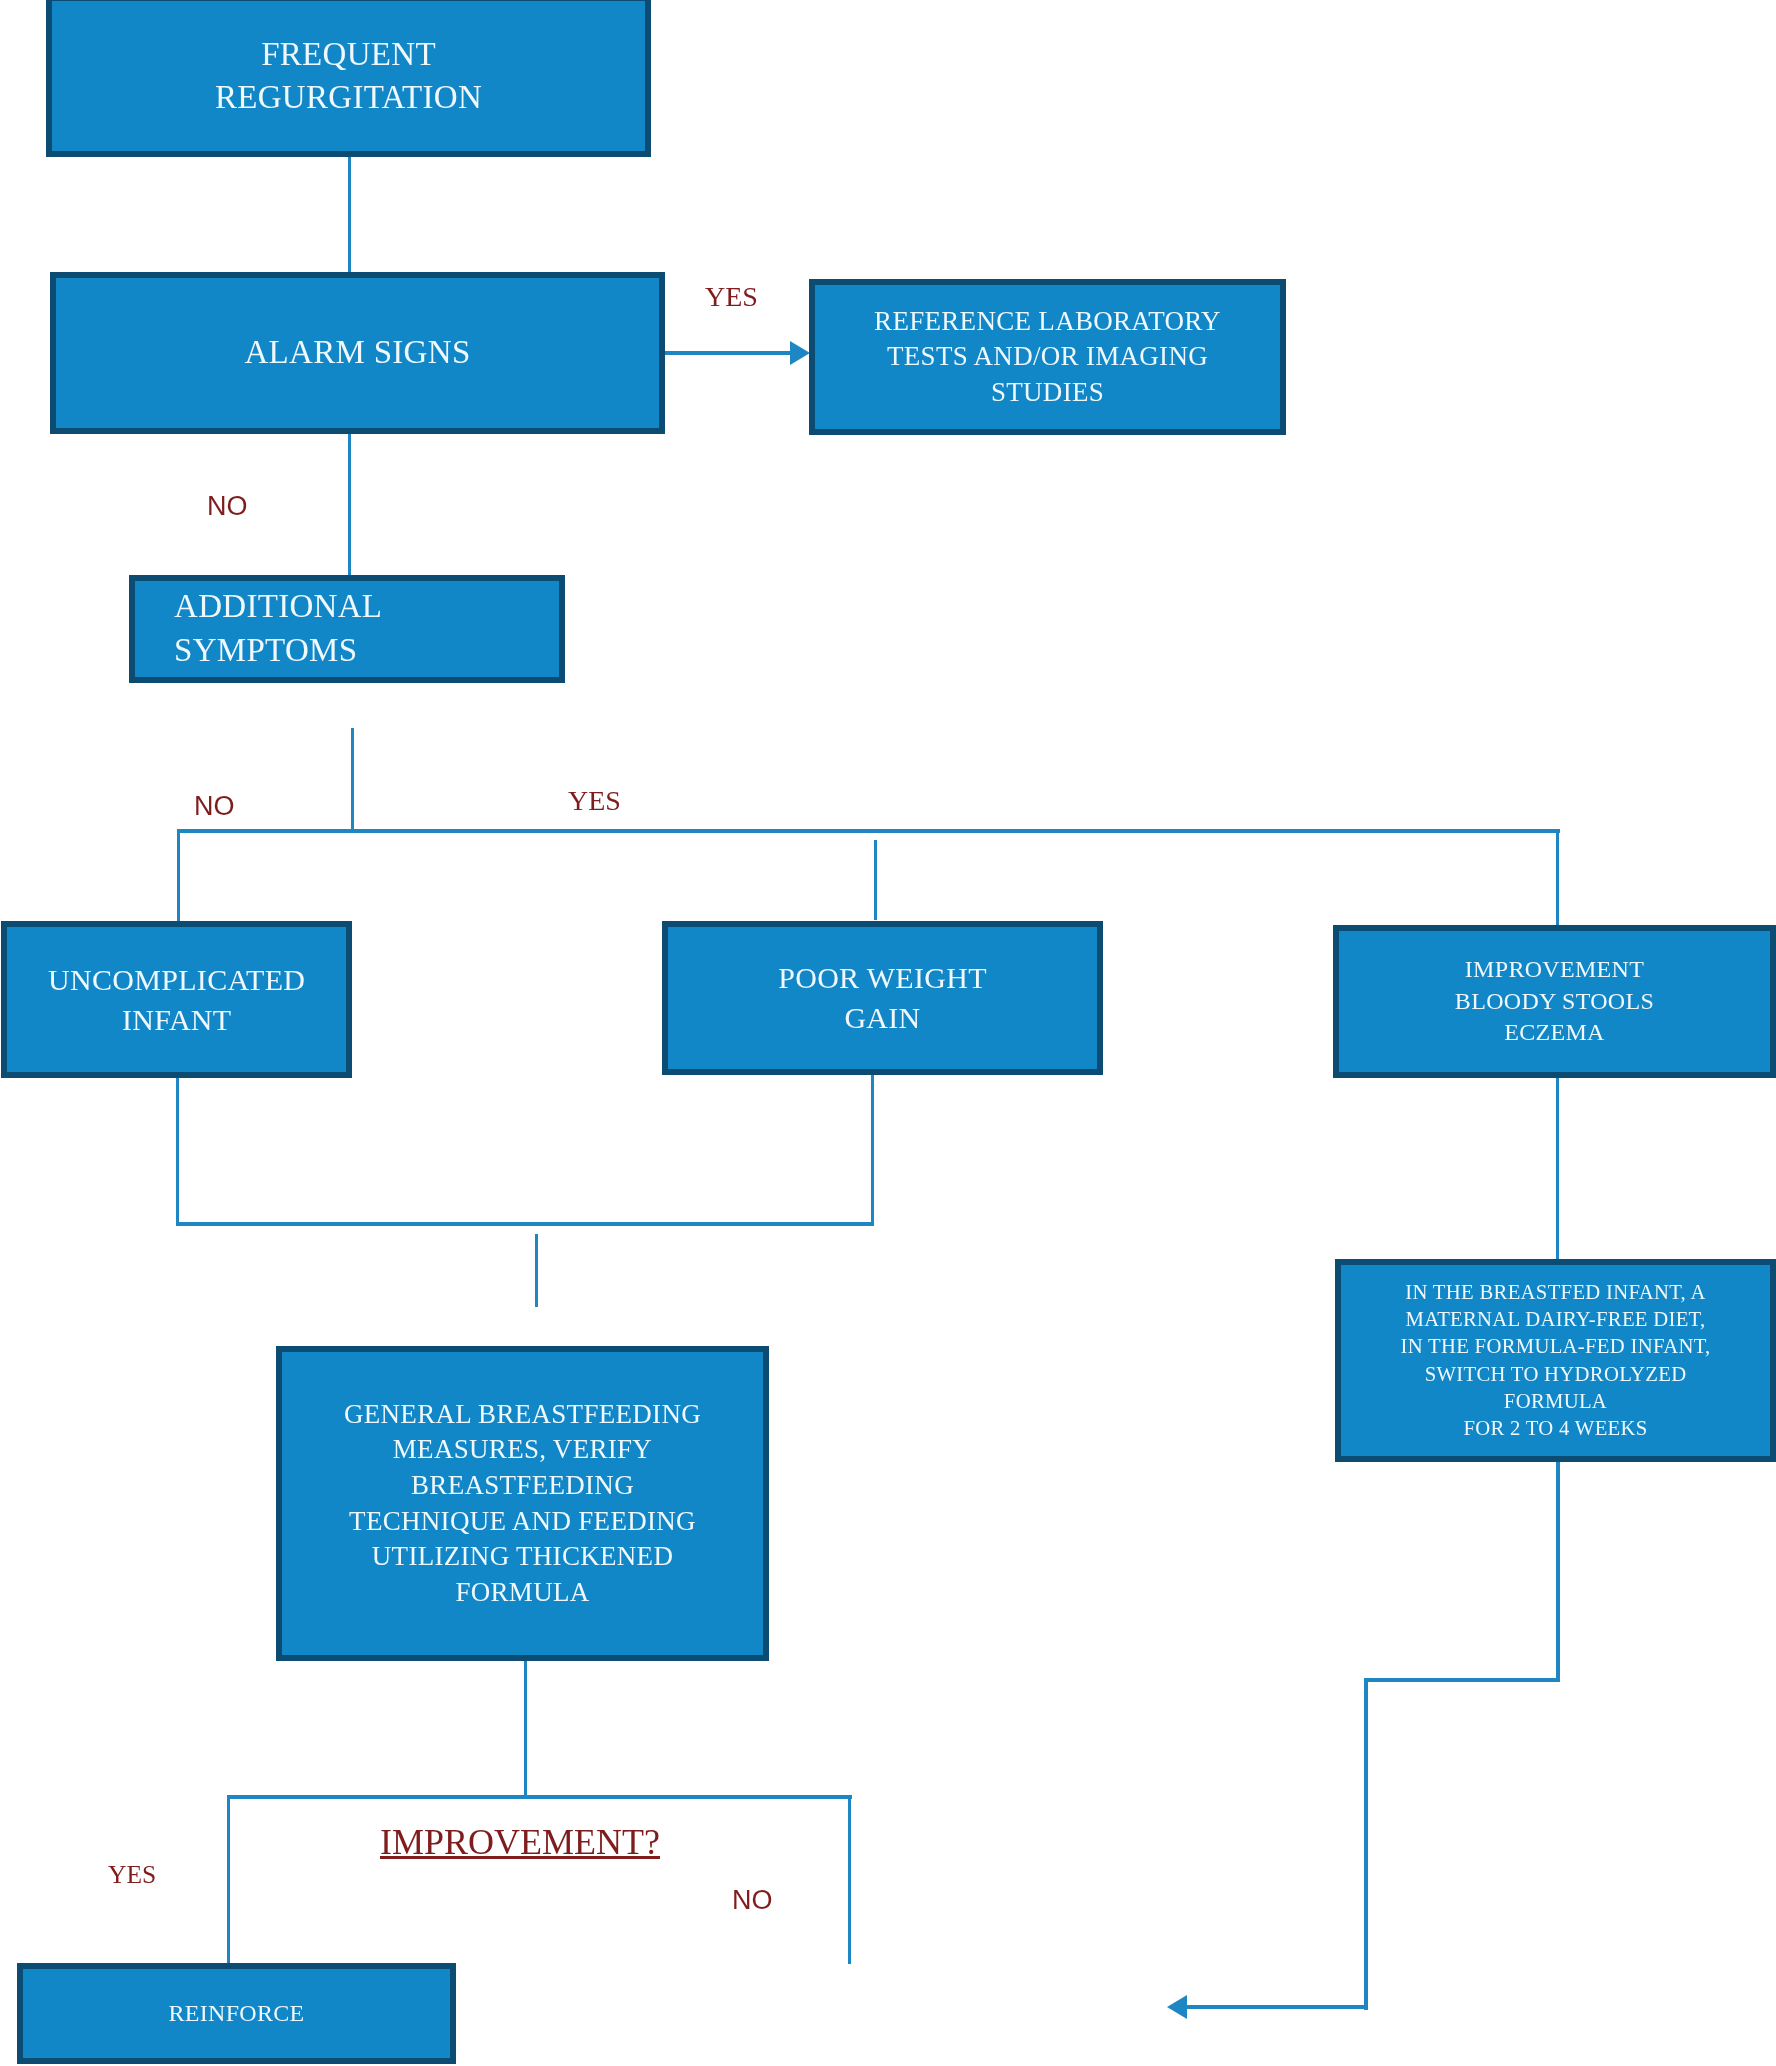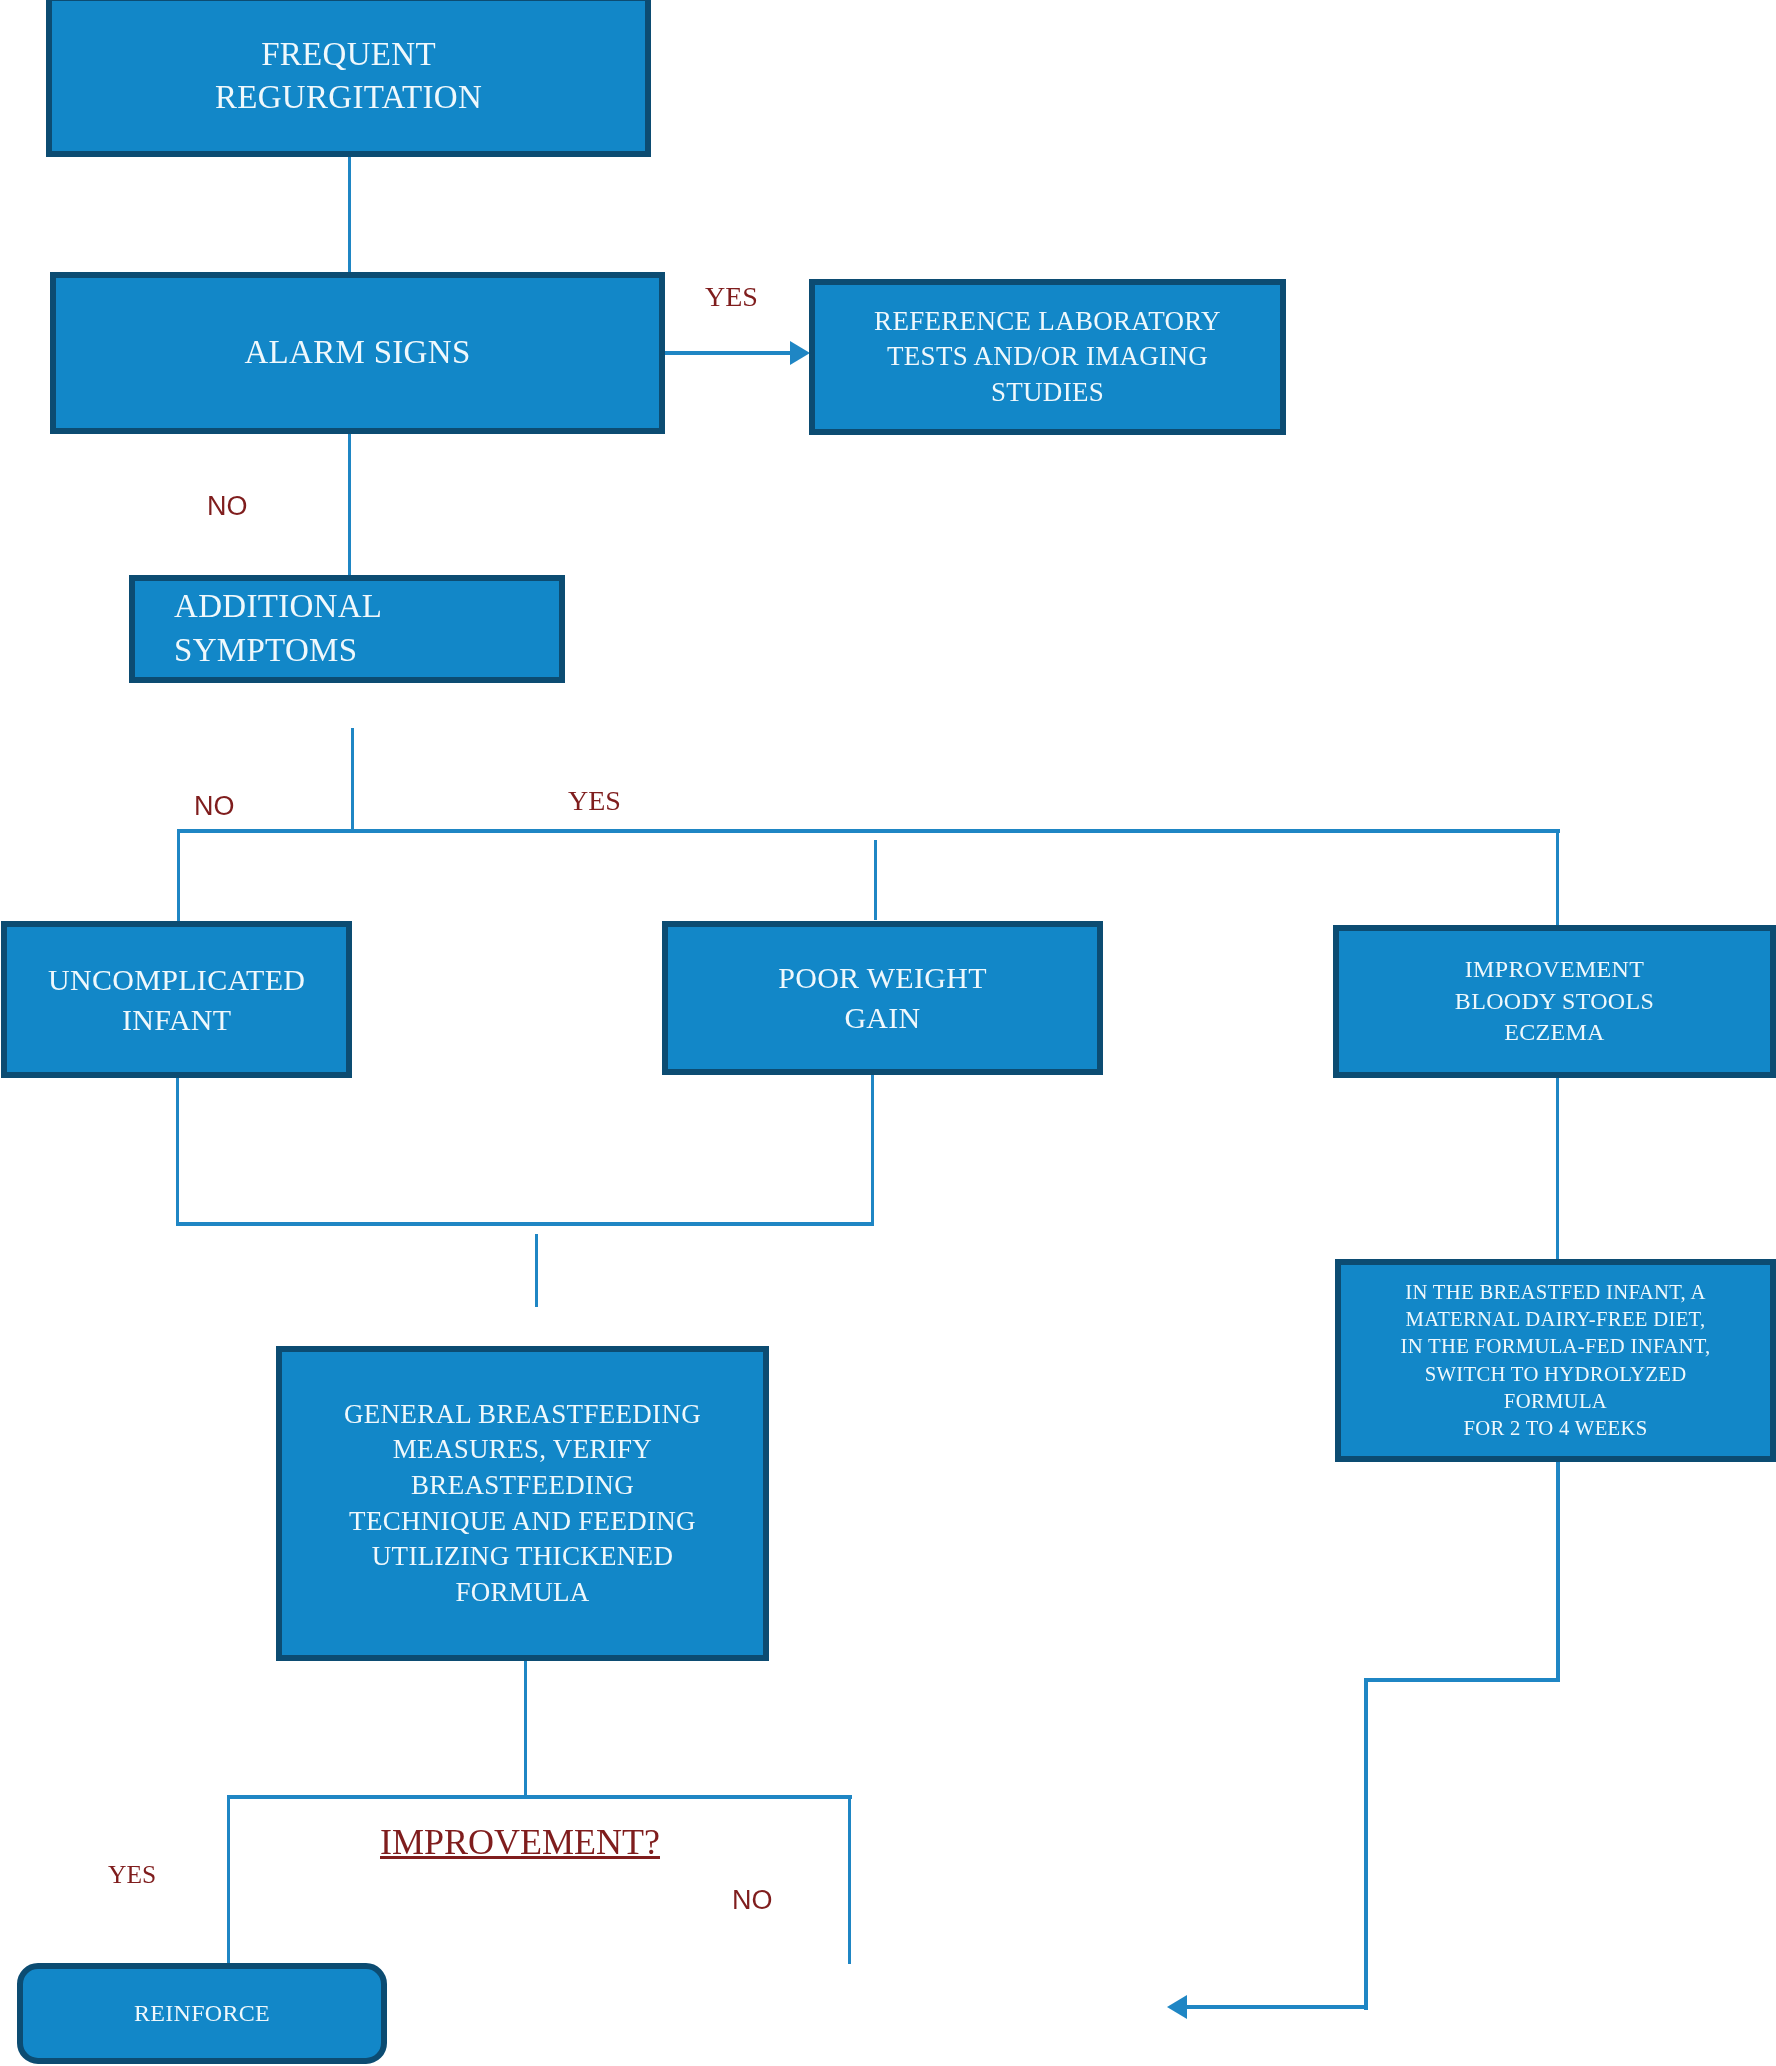--- a/index.html
+++ b/index.html
@@ -106,21 +106,21 @@
 UTILIZING THICKENED
 FORMULA</div>
 
   <div class="node" style="left:1335px;top:1259px;width:441px;height:203px;font-size:20.7px;">IN THE BREASTFED INFANT, A
 MATERNAL DAIRY-FREE DIET,
 IN THE FORMULA-FED INFANT,
 SWITCH TO  HYDROLYZED
 FORMULA
 FOR 2 TO 4 WEEKS</div>
 
-  <div class="node" style="left:17px;top:1963px;width:370px;height:101px;font-size:24px;border-radius:21px;">REINFORCE</div>
+  <div class="node" style="left:17px;top:1963px;width:439px;height:101px;font-size:24px;">REINFORCE</div>
 
 
   <div class="lbl" style="left:705px;top:281px;width:91px;font-size:28px;">YES</div>
 
   <div class="lbl sans" style="left:207px;top:491px;width:97px;font-size:27px;">NO</div>
 
   <div class="lbl sans" style="left:194px;top:791px;width:97px;font-size:27px;">NO</div>
 
   <div class="lbl" style="left:568px;top:785px;width:91px;font-size:28px;">YES</div>
 

